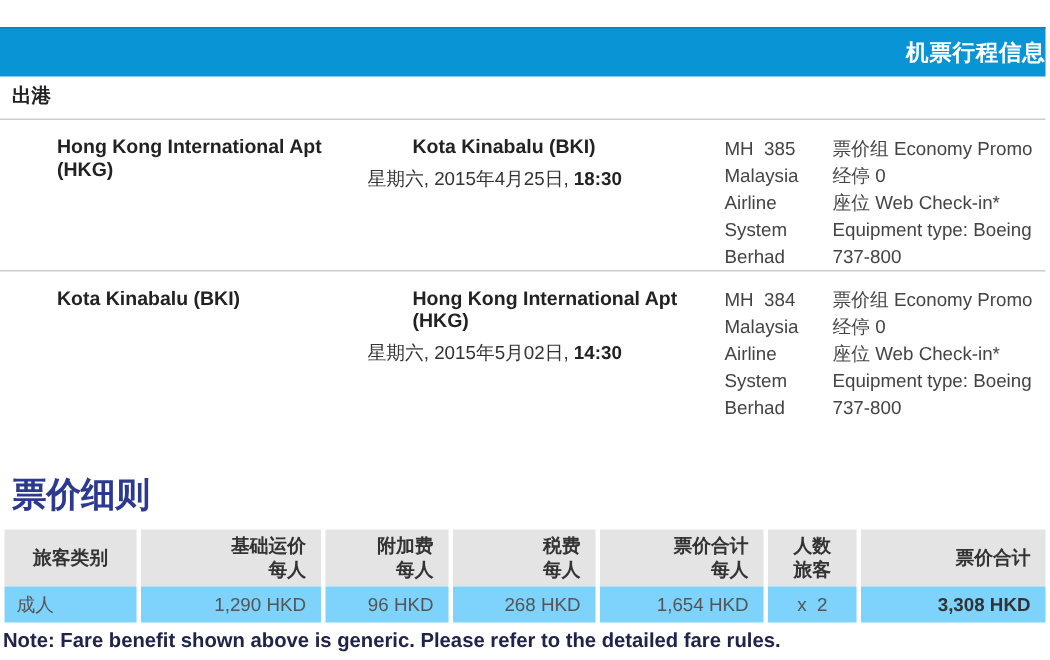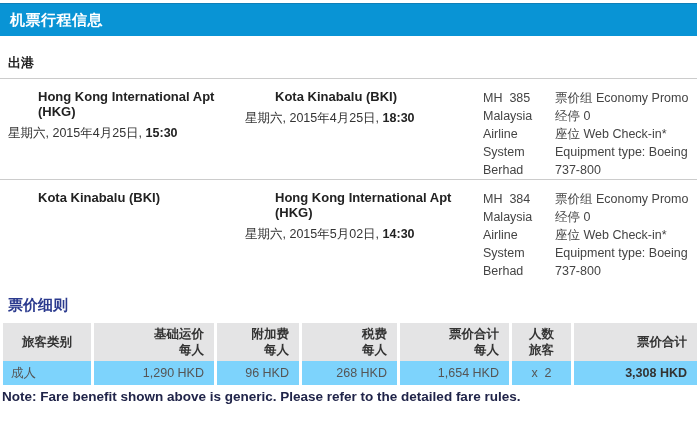--- a/index.html
+++ b/index.html
@@ -5,55 +5,55 @@
   html,body{margin:0;padding:0;}
   body{
     width:700px;height:440px;
     background:#ffffff;
     font-family:"Liberation Sans","DejaVu Sans",sans-serif;
     font-size:12.5px;color:#333;
     overflow:hidden;
   }
   
   .title-bar{
-    margin:3px 3px 0 0;
+    margin:18px 3px 0 0;
     background:#0994d5;
     border-top:1px solid #0f7fb8;
     height:33px;
     display:flex;align-items:center;
-    padding-left:10px;box-sizing:border-box;
+    box-sizing:border-box;justify-content:flex-end;
   }
   .title-bar .title-text{
     color:#ffffff;font-weight:bold;font-size:15px;letter-spacing:.5px;
   }
   
   .seg-label{
-    margin:18px 0 6px 8px;
+    margin:4px 0 6px 8px;
     font-weight:bold;font-size:13px;color:#222;
   }
   .rule{
     border:0;border-top:1px solid #cccccc;
     margin:0 3px 0 0;height:0;
   }
   
   .seg-grid{
     display:grid;
     grid-template-columns:237px 238px 72px 1fr;
     padding:10px 0 0 8px;
     align-items:start;
   }
   .airport{font-weight:bold;font-size:13px;color:#222;margin-bottom:6px;padding-left:30px;}
   .dateline{font-size:12.5px;color:#333;}
   .dateline .time{font-weight:bold;color:#222;}
   .fline{line-height:18px;color:#444;white-space:pre;}
   .dline{line-height:18px;color:#444;}
   
   .fare-title{
-    margin:16px 0 8px 8px;
-    color:#2b3a8e;font-size:15px;font-weight:bold;
+    margin:33px 0 8px 8px;
+    color:#2b3a8e;font-size:23px;font-weight:bold;
   }
   .fare-table{
     display:grid;
     grid-template-columns:88px 120px 82px 95px 109px 59px 1fr;
     column-gap:3px;
     margin:0 3px;
   }
   .th{
     background:#e4e4e5;
     height:38px;
@@ -86,24 +86,20 @@
   <div class="title-bar">
     <span class="title-text">机票行程信息</span>
   </div>
 
   <div>
     <div class="seg-label">出港</div>
     <hr class="rule">
     <div class="seg-grid">
       <div>
         <div class="airport">Hong Kong International Apt (HKG)</div>
-        <div class="dateline">
-          <span>星期六, 2015年4月25日,</span>
-          <span class="time">15:30</span>
-        </div>
       </div>
       <div>
         <div class="airport">Kota Kinabalu (BKI)</div>
         <div class="dateline">
           <span>星期六, 2015年4月25日,</span>
           <span class="time">18:30</span>
         </div>
       </div>
       <div>
         <div class="fline">MH  385</div>

